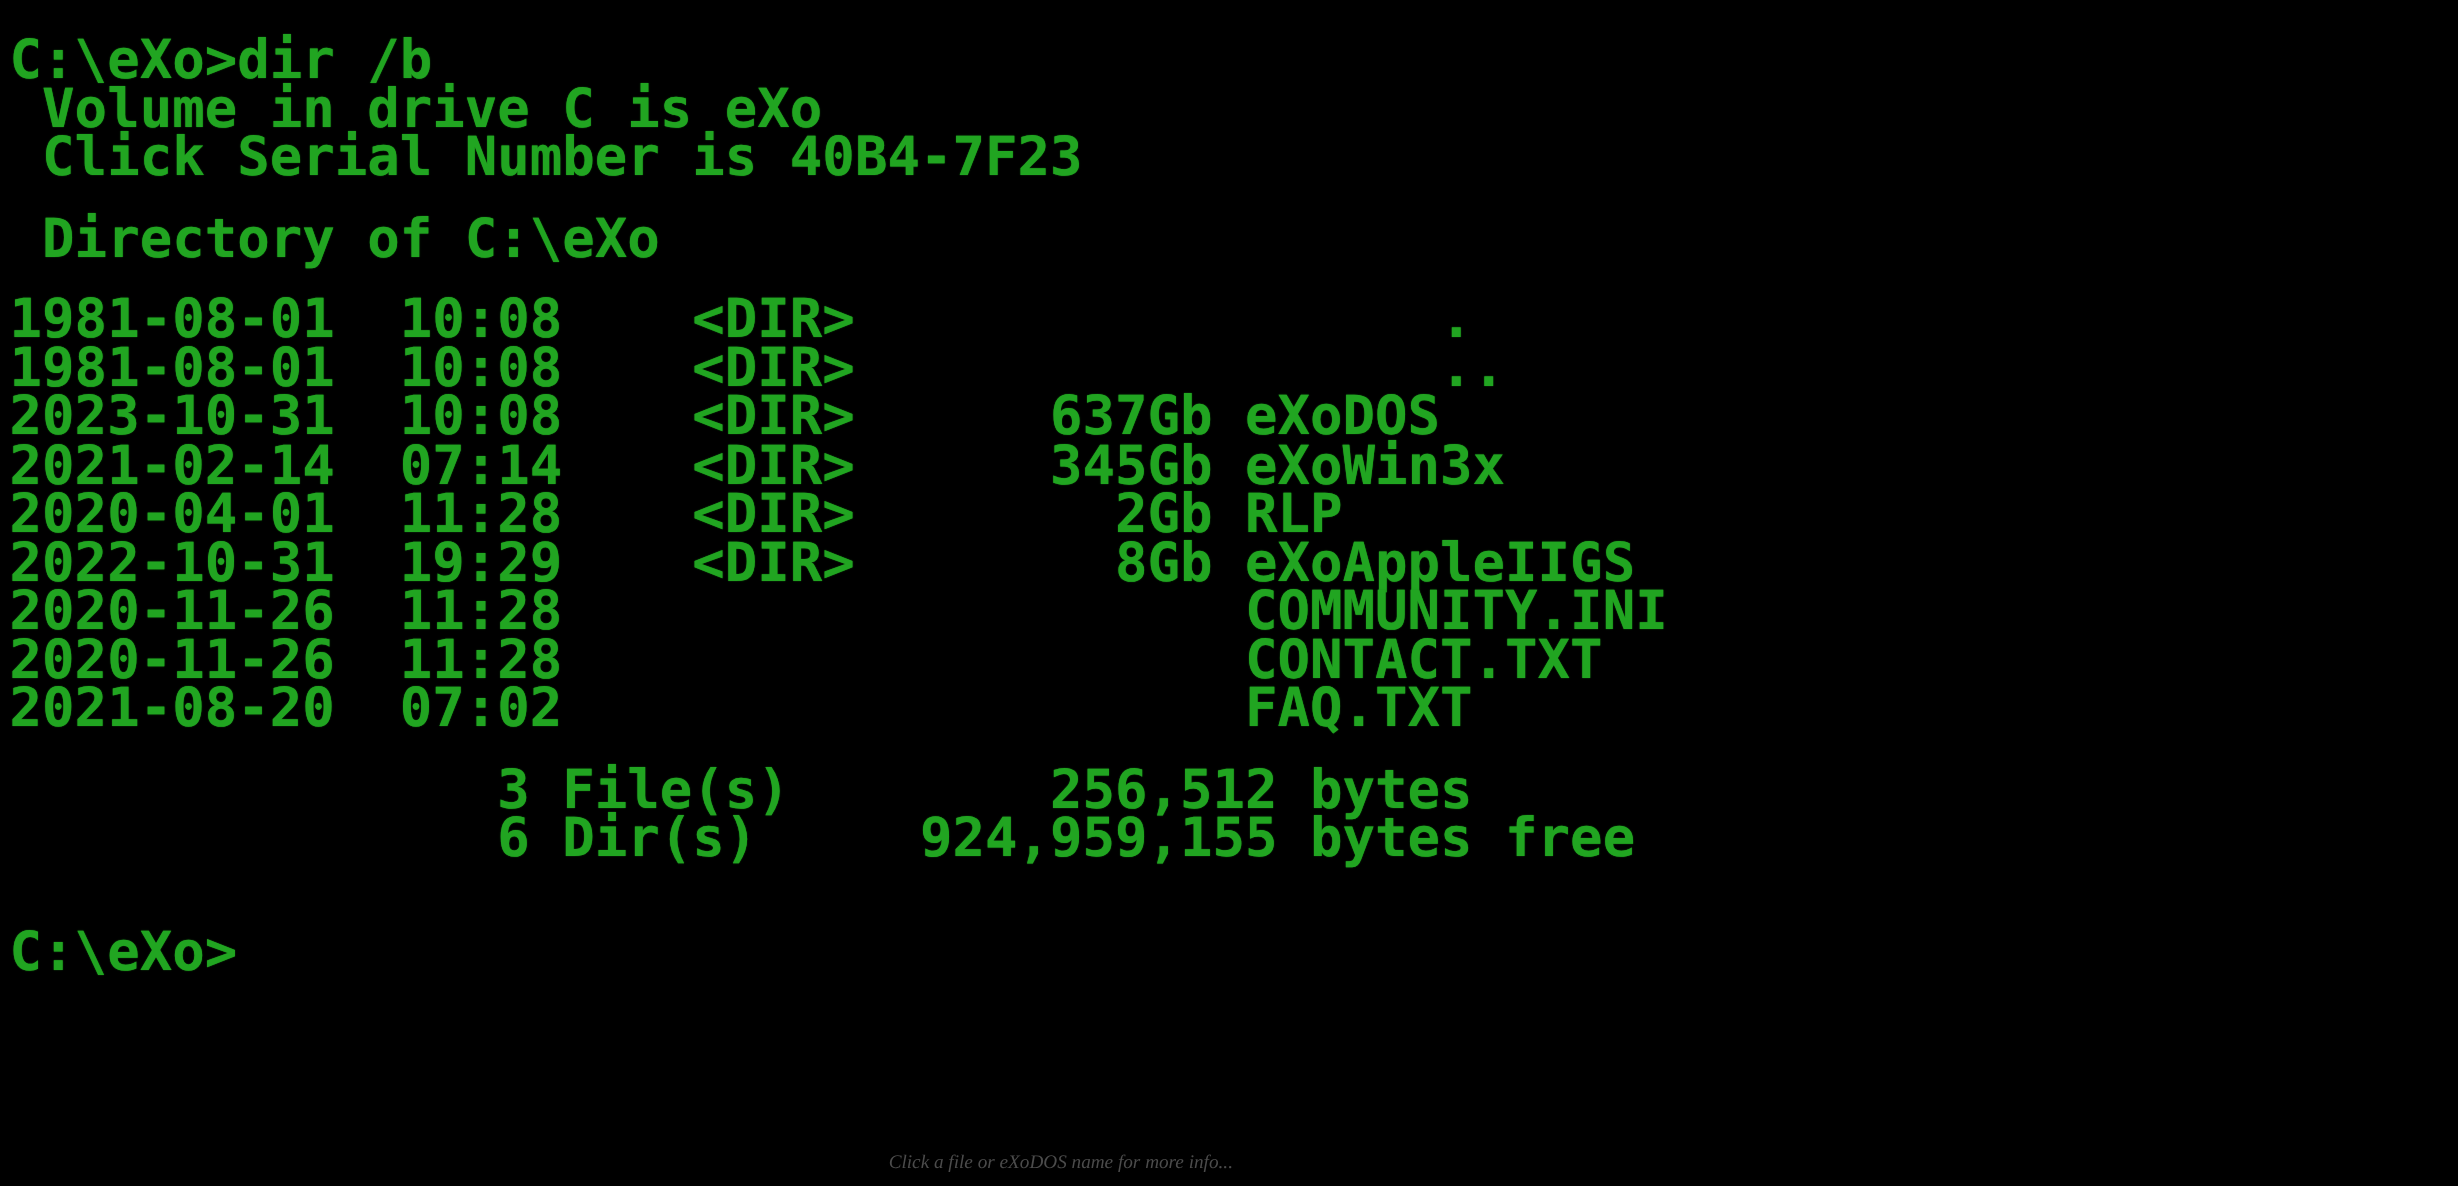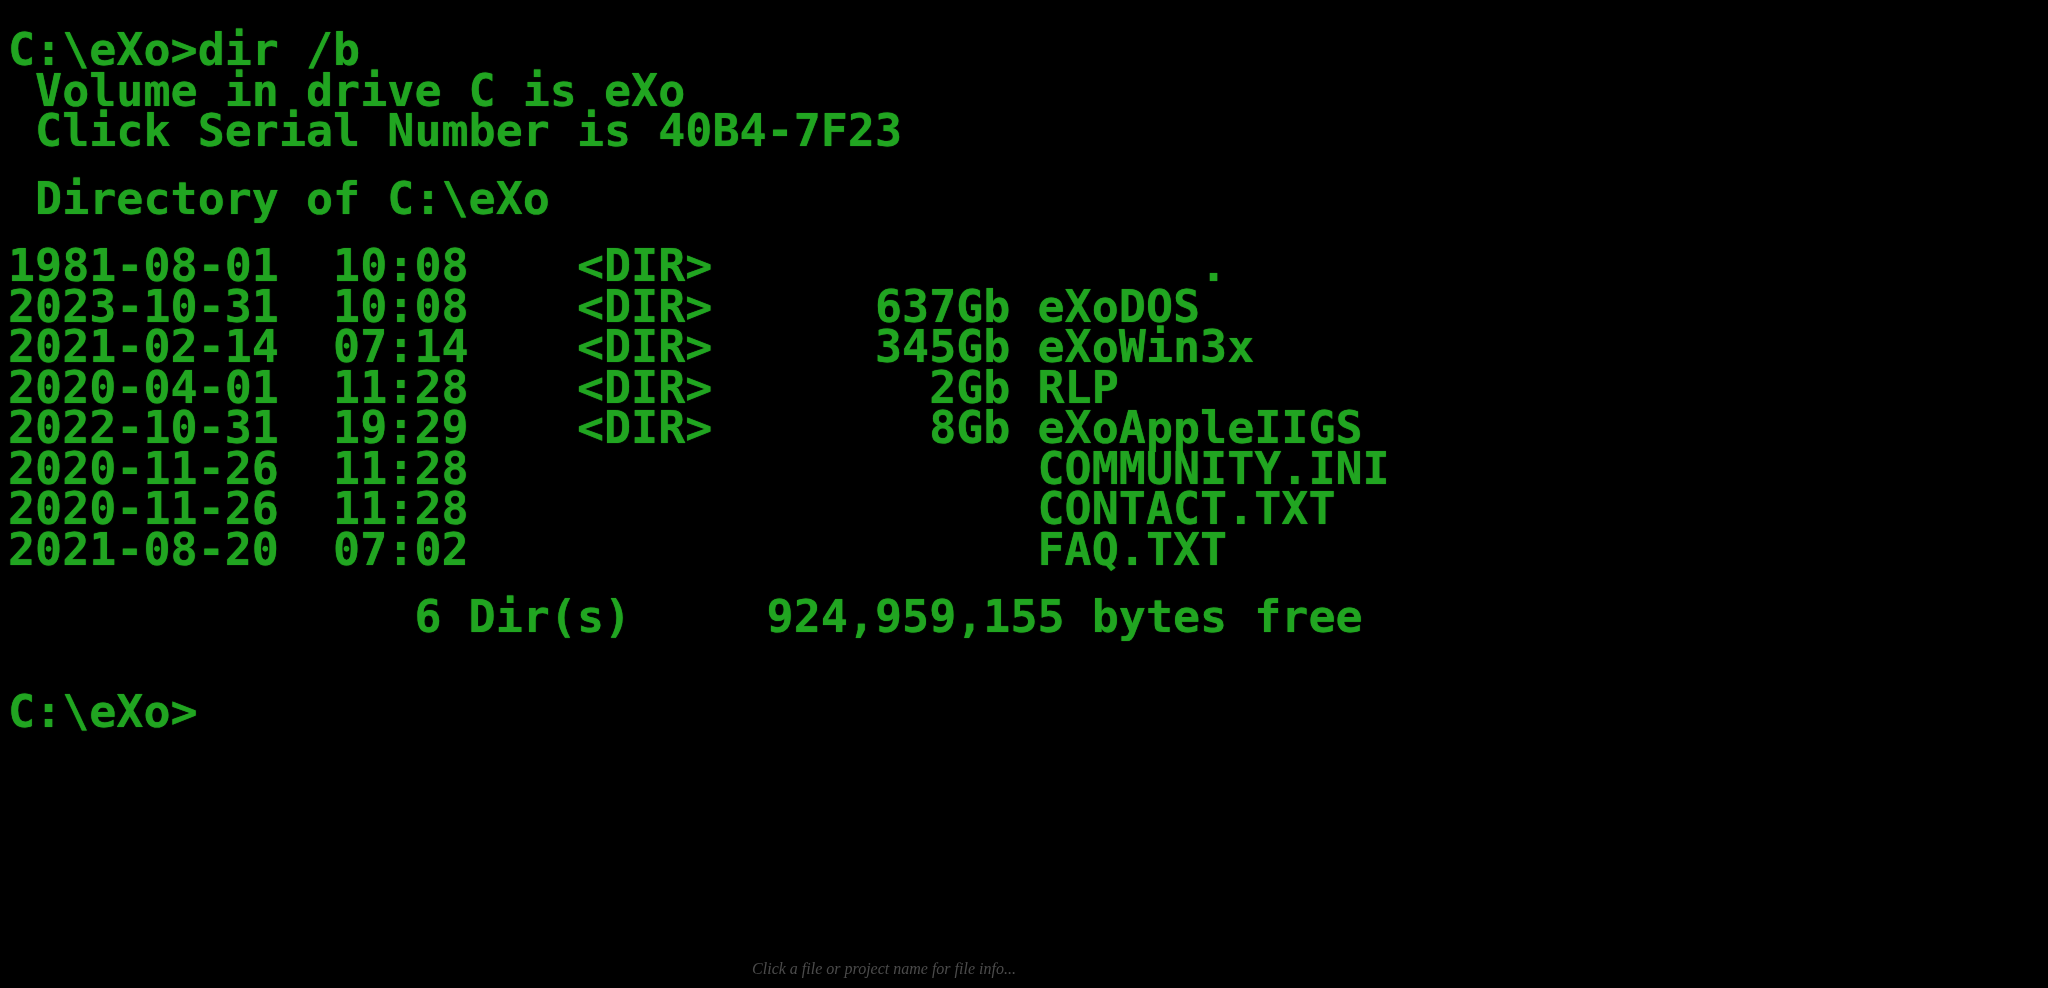--- a/index.html
+++ b/index.html
@@ -58,34 +58,36 @@
     <div class="line"> Volume in drive C is eXo</div>
     <div class="line"> Click Serial Number is 40B4-7F23</div>
 
     <div class="gap-sm"></div>
 
     <div class="line"> Directory of C:\eXo</div>
 
     <div class="gap-sm"></div>
 
     <div class="line">1981-08-01  10:08    &lt;DIR&gt;                  .</div>
+    <div class="line">1981-08-01  10:08    &lt;DIR&gt;                  ..</div>
     <div class="line">2023-10-31  10:08    &lt;DIR&gt;      637Gb eXoDOS</div>
     <div class="line">2021-02-14  07:14    &lt;DIR&gt;      345Gb eXoWin3x</div>
     <div class="line">2020-04-01  11:28    &lt;DIR&gt;        2Gb RLP</div>
     <div class="line">2022-10-31  19:29    &lt;DIR&gt;        8Gb eXoAppleIIGS</div>
     <div class="line">2020-11-26  11:28                     COMMUNITY.INI</div>
     <div class="line">2020-11-26  11:28                     CONTACT.TXT</div>
     <div class="line">2021-08-20  07:02                     FAQ.TXT</div>
 
     <div class="gap-sm"></div>
 
+    <div class="line">               3 File(s)        256,512 bytes</div>
     <div class="line">               6 Dir(s)     924,959,155 bytes free</div>
 
     <div class="gap-sm"></div>
     <div class="gap-sm"></div>
 
     <div class="line">C:\eXo&gt;</div>
 
   </div>
 
-  <div class="footer-hint">Click a file or project name for file info...</div>
+  <div class="footer-hint">Click a file or eXoDOS name for more info...</div>
 
 </div>
 
 </body></html>

